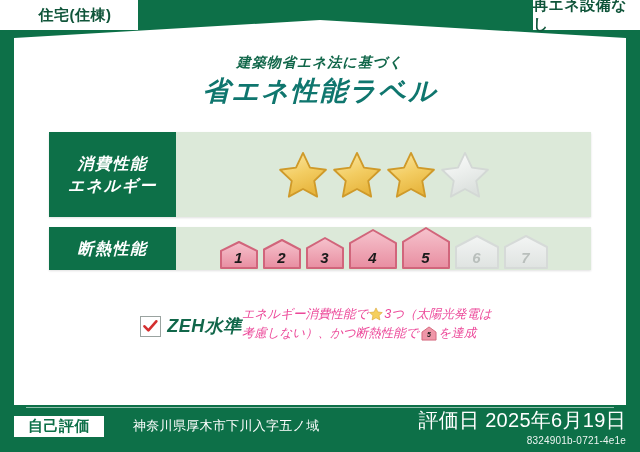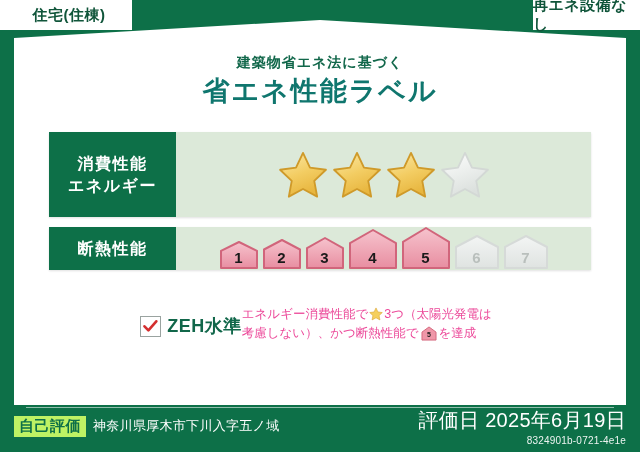--- a/index.html
+++ b/index.html
@@ -27,33 +27,34 @@
     color: #10553a;
     font-weight: bold;
     font-size: 15px;
     letter-spacing: 0.5px;
     display: flex;
     align-items: center;
     justify-content: center;
     height: 30px;
     z-index: 6;
   }
-  #tab-left  { left: 0;  width: 126px; padding-left: 6px; }
+  #tab-left  { left: 0;  width: 126px; padding-left: 12px; }
   #tab-right { right: 0; width: 107px; }
 
   
   .sheet {
     position: absolute;
     left: 14px;
     top: 20px;
     width: 612px;
     height: 385px;
     background: #ffffff;
     z-index: 3;
     clip-path: polygon(0 18px, 50% 0, 100% 18px, 100% 100%, 0 100%);
+    font-style: italic;
   }
 
   .sheet-inner {
     position: absolute;
     left: 0; top: 0; right: 0; bottom: 0;
   }
 
   
   #heading-sub {
     position: absolute;
@@ -193,28 +194,28 @@
     bottom: 8px;
     height: 36px;
     display: flex;
     align-items: center;
     justify-content: space-between;
     color: #ffffff;
     z-index: 5;
   }
   #footer-left { display: flex; align-items: center; gap: 7px; }
   #self-eval-badge {
-    background: #bef264;
+    background: #ffffff;
     color: #0d7048;
     font-weight: bold;
     font-size: 15px;
-    padding: 1px 5px;
+    padding: 1px 14px;
     letter-spacing: 0.5px;
   }
-  #footer-address { font-size: 13px; letter-spacing: 0.3px; }
+  #footer-address { font-size: 13px; letter-spacing: 0.3px; margin-left: 22px; }
   #footer-right { text-align: right; }
   #eval-date { font-size: 20px; font-weight: normal; letter-spacing: 0.3px; }
   #doc-id { font-size: 10px; letter-spacing: 0.2px; opacity: 0.92; margin-top: 1px; }
 
   #footer-divider {
     position: absolute;
     left: 26px;
     right: 26px;
     bottom: 44px;
     height: 1px;

